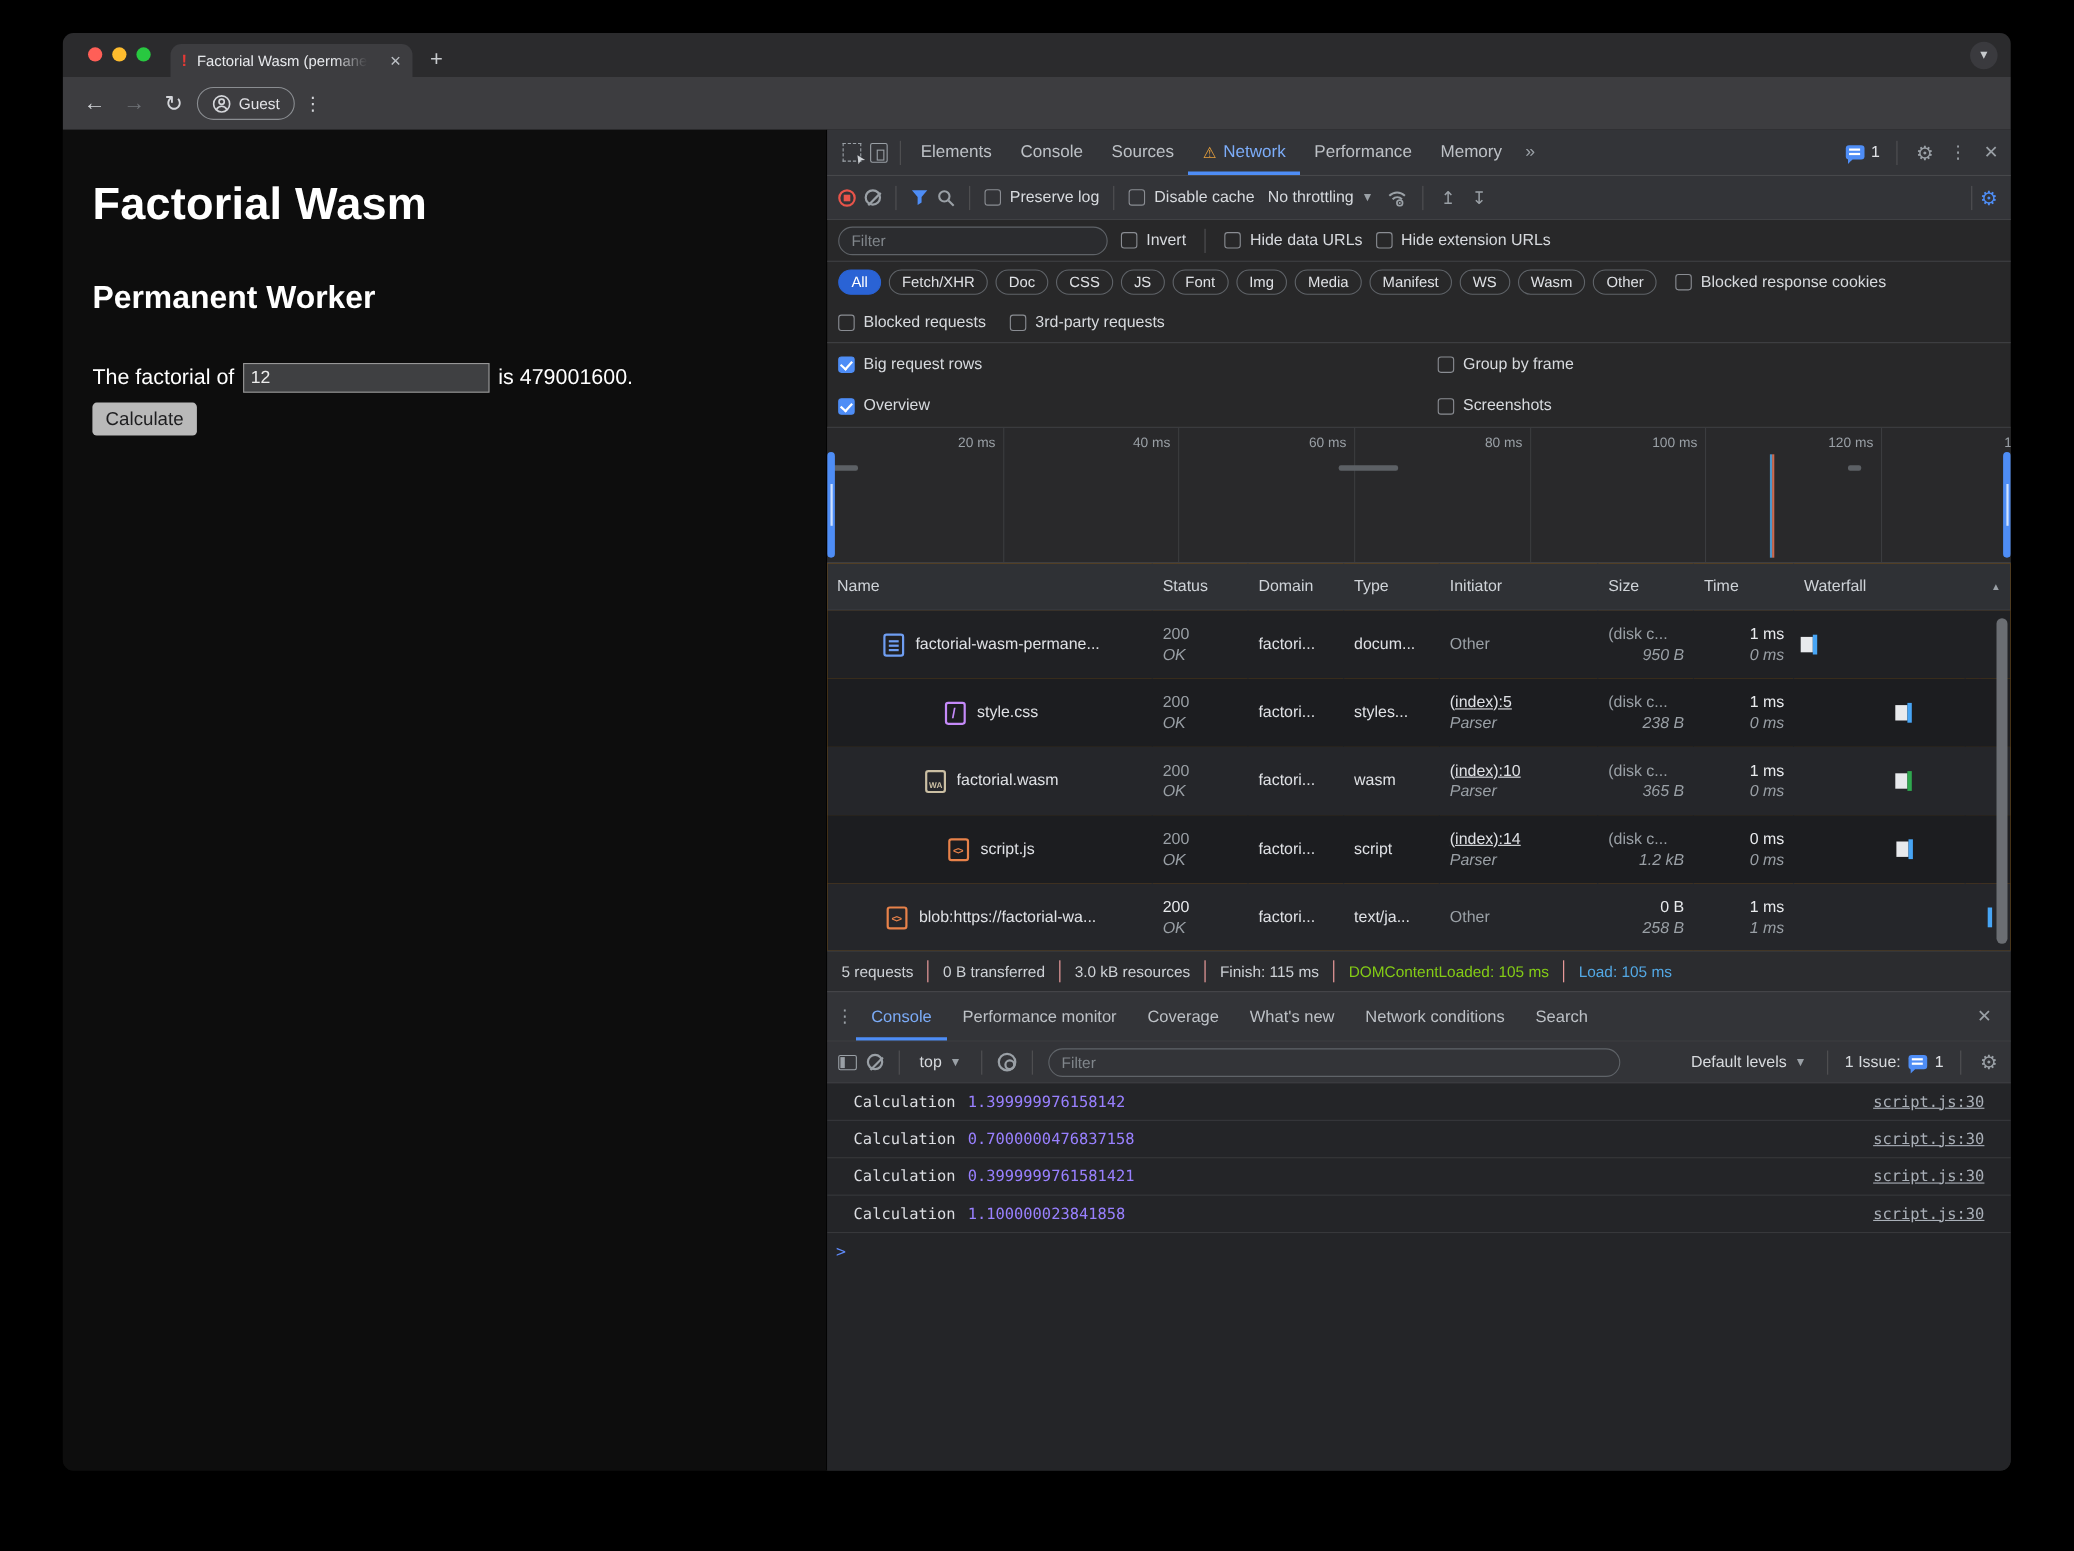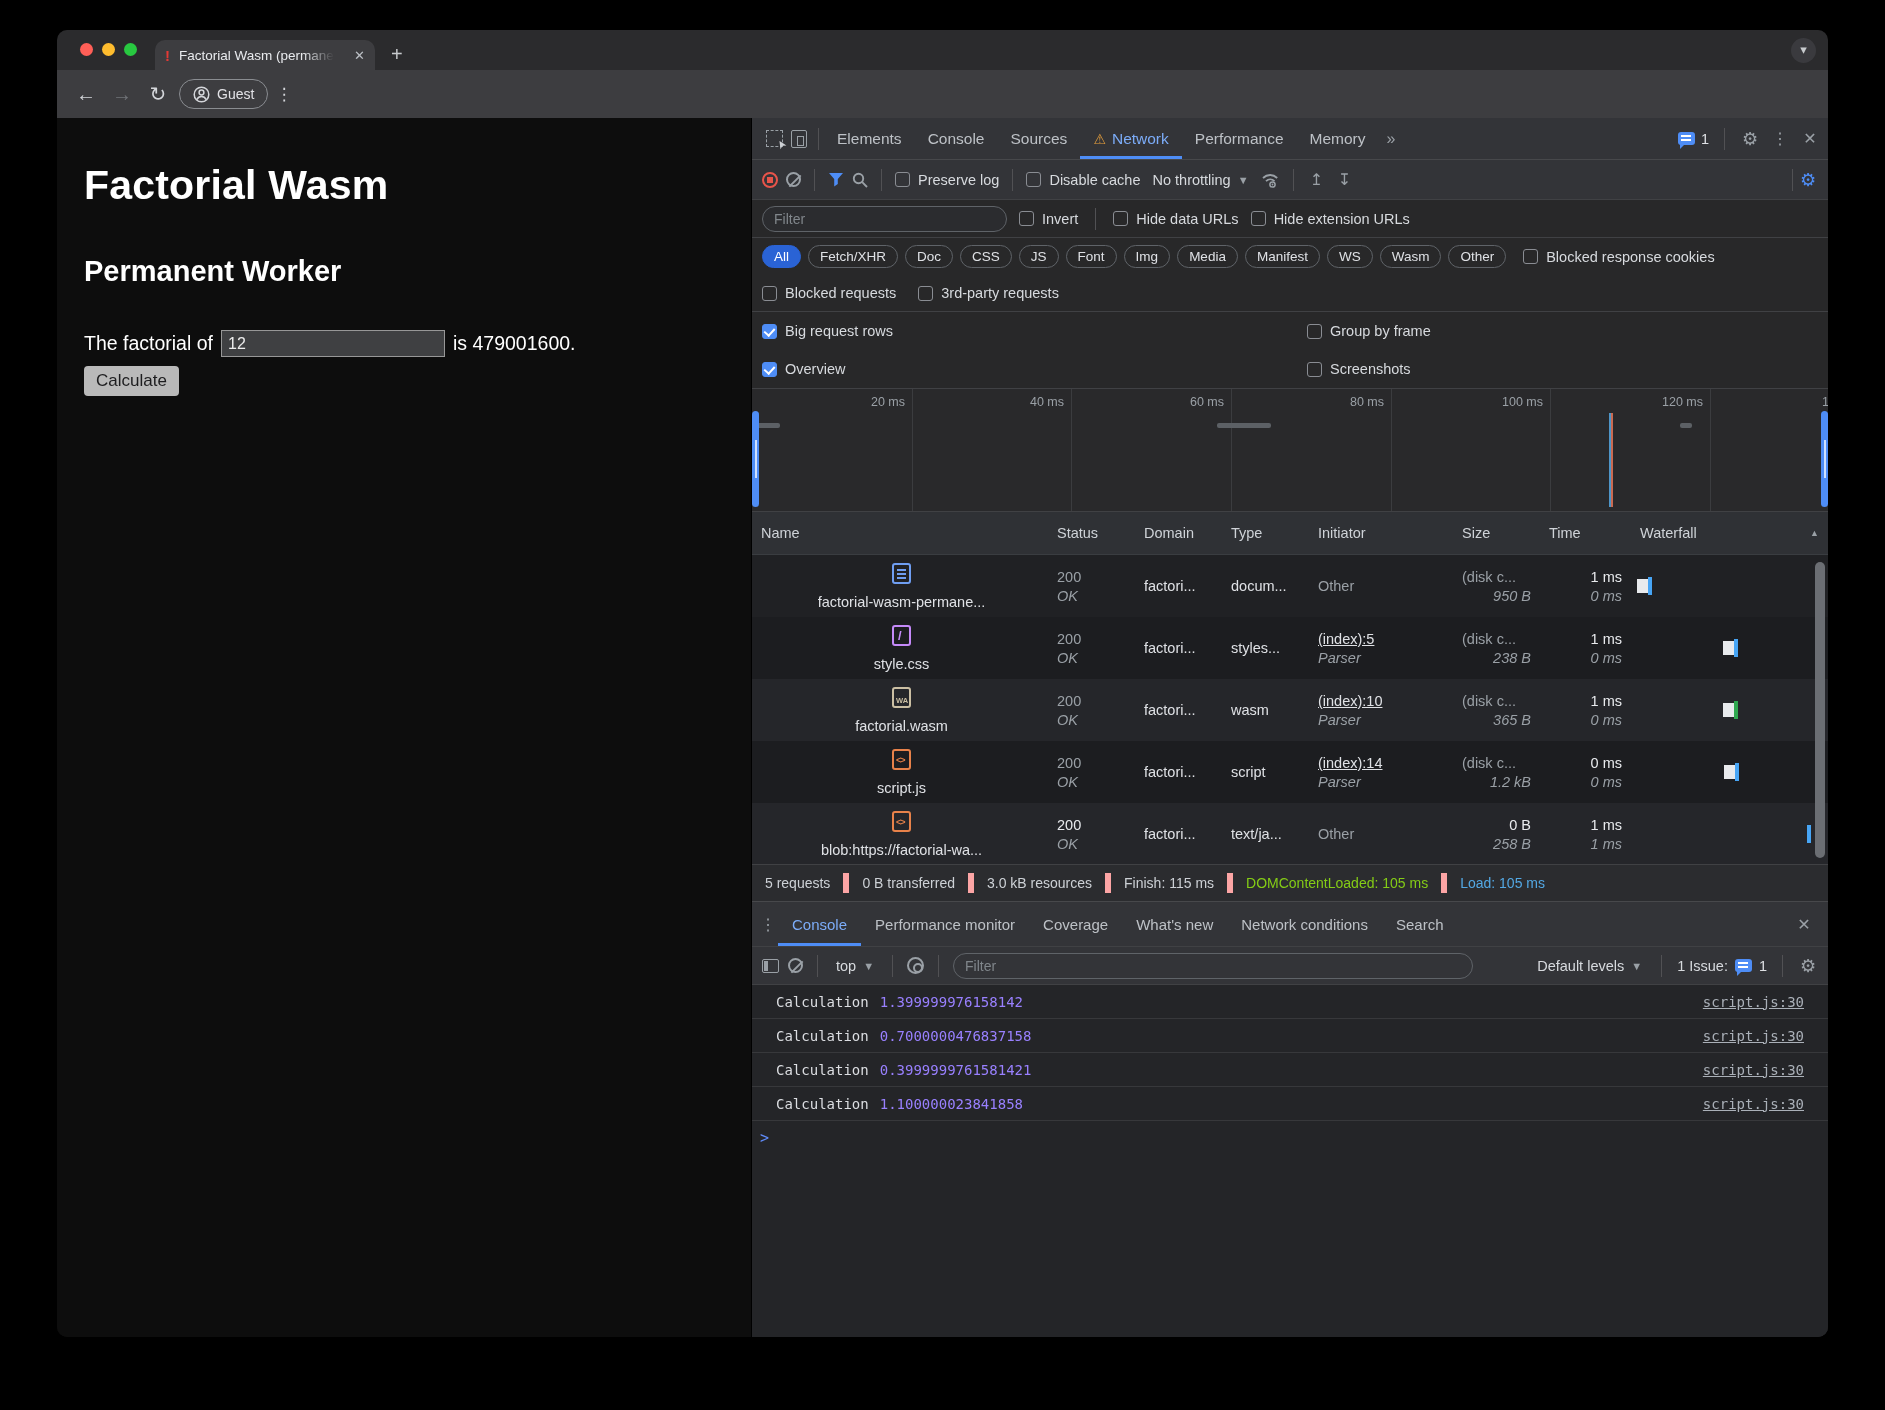--- a/index.html
+++ b/index.html
@@ -113,21 +113,21 @@
   .wf-grid { position:absolute; top:43px; bottom:0; width:1px; background:#3a3d41; left:1034px; }
   .wf-red { position:absolute; top:43px; bottom:0; width:2px; background:#b03a32; left:1047px; }
   .thead { height:43px; background:#2f3135; display:flex; align-items:center; border-bottom:1px solid #3a3d41;
            position:relative; font-size:14.5px; color:#cfd3d8; }
   .th { padding:0 9px; height:100%; display:flex; align-items:center; }
   .dt-row { height:62px; display:flex; font-size:14.5px; position:relative; }
   .row-a { background:#202124; } .row-b { background:#1c1d20; } .row-c { background:#25262a; }
   .td { padding:0 9px; display:flex; flex-direction:column; justify-content:center; gap:3px; overflow:hidden; }
   .c-name{width:296px} .c-status{width:87px} .c-domain{width:87px} .c-type{width:87px}
   .c-init{width:144px} .c-size{width:87px} .c-time{width:91px} .c-wf{flex:1}
-  .nm { flex-direction:column; align-items:center; gap:10px; padding-left:12px; }
+  .nm { flex-direction:row; align-items:center; gap:10px; padding-left:12px; }
   .nm span.fname { white-space:nowrap; overflow:hidden; text-overflow:ellipsis; }
   .sub { color:#9aa0a6;font-style:italic; } .dim { color:#9aa0a6; } .white { color:#e8eaed; }
   .rt { text-align:right; }
   .trunc { white-space:nowrap; overflow:hidden; text-overflow:ellipsis; }
   .init-link { color:#dfe1e5; text-decoration:underline; }
   .fico { width:19px; height:21px; border-radius:3px; flex:none; position:relative; }
   .fico.doc { border:2px solid #6f9ef2; }
   .fico.doc::after { content:""; position:absolute; left:3px; top:4px; width:9px; height:2px; background:#6f9ef2;
                      box-shadow:0 4px 0 #6f9ef2, 0 8px 0 #6f9ef2; }
   .fico.css { border:2px solid #c58af9; }
@@ -136,21 +136,21 @@
   .fico.wasm::after { content:"WA"; position:absolute; left:2px; bottom:1px; }
   .fico.js { border:2px solid #e8824a; color:#e8824a; font-size:9px; font-weight:bold; }
   .fico.js::after { content:"<>"; position:absolute; left:2px; top:4px; letter-spacing:-1px; }
   .wfbar { position:absolute; top:22px; height:18px; display:flex; align-items:center; }
   .wf-wait { width:11px; height:14px; background:#e8eaed; }
   .wf-dl { width:3.5px; height:18px; }
   .scroll-thumb { position:absolute; right:3px; top:50px; bottom:6px; width:10px; background:#6b6e73; border-radius:5px; }
 
   .summary { height:37px; background:#2b2c2f; border-top:1px solid #404144; display:flex; align-items:center;
              font-size:14px; color:#cdd1d6; flex:none; }
-  .sum-item { padding:0 13px; border-right:6px solid #fca5a5; height:20px; display:flex; align-items:center; }
+  .sum-item { padding:0 13px; border-right:1px solid #fca5a5; height:20px; display:flex; align-items:center; }
   .sum-item:last-child { border-right:none; }
 
   
   .drawer-tabs { height:46px; background:#333438; border-top:1px solid #47484b; border-bottom:1px solid #404144;
                  display:flex; align-items:center; padding:0 6px; flex:none; }
   .drw-tab { padding:0 14px; height:100%; display:flex; align-items:center; font-size:15px; color:#bdc1c6; }
   .drw-tab.active { color:#7cacf8; box-shadow:inset 0 -3px 0 #4e8df6; }
   .console-toolbar { height:38px; background:#333438; border-bottom:1px solid #404144;
                      display:flex; align-items:center; padding:0 10px; gap:9px; flex:none; }
   .panel-icon { width:17px; height:14px; border:1.7px solid #9aa0a6; border-radius:2px; position:relative; }

